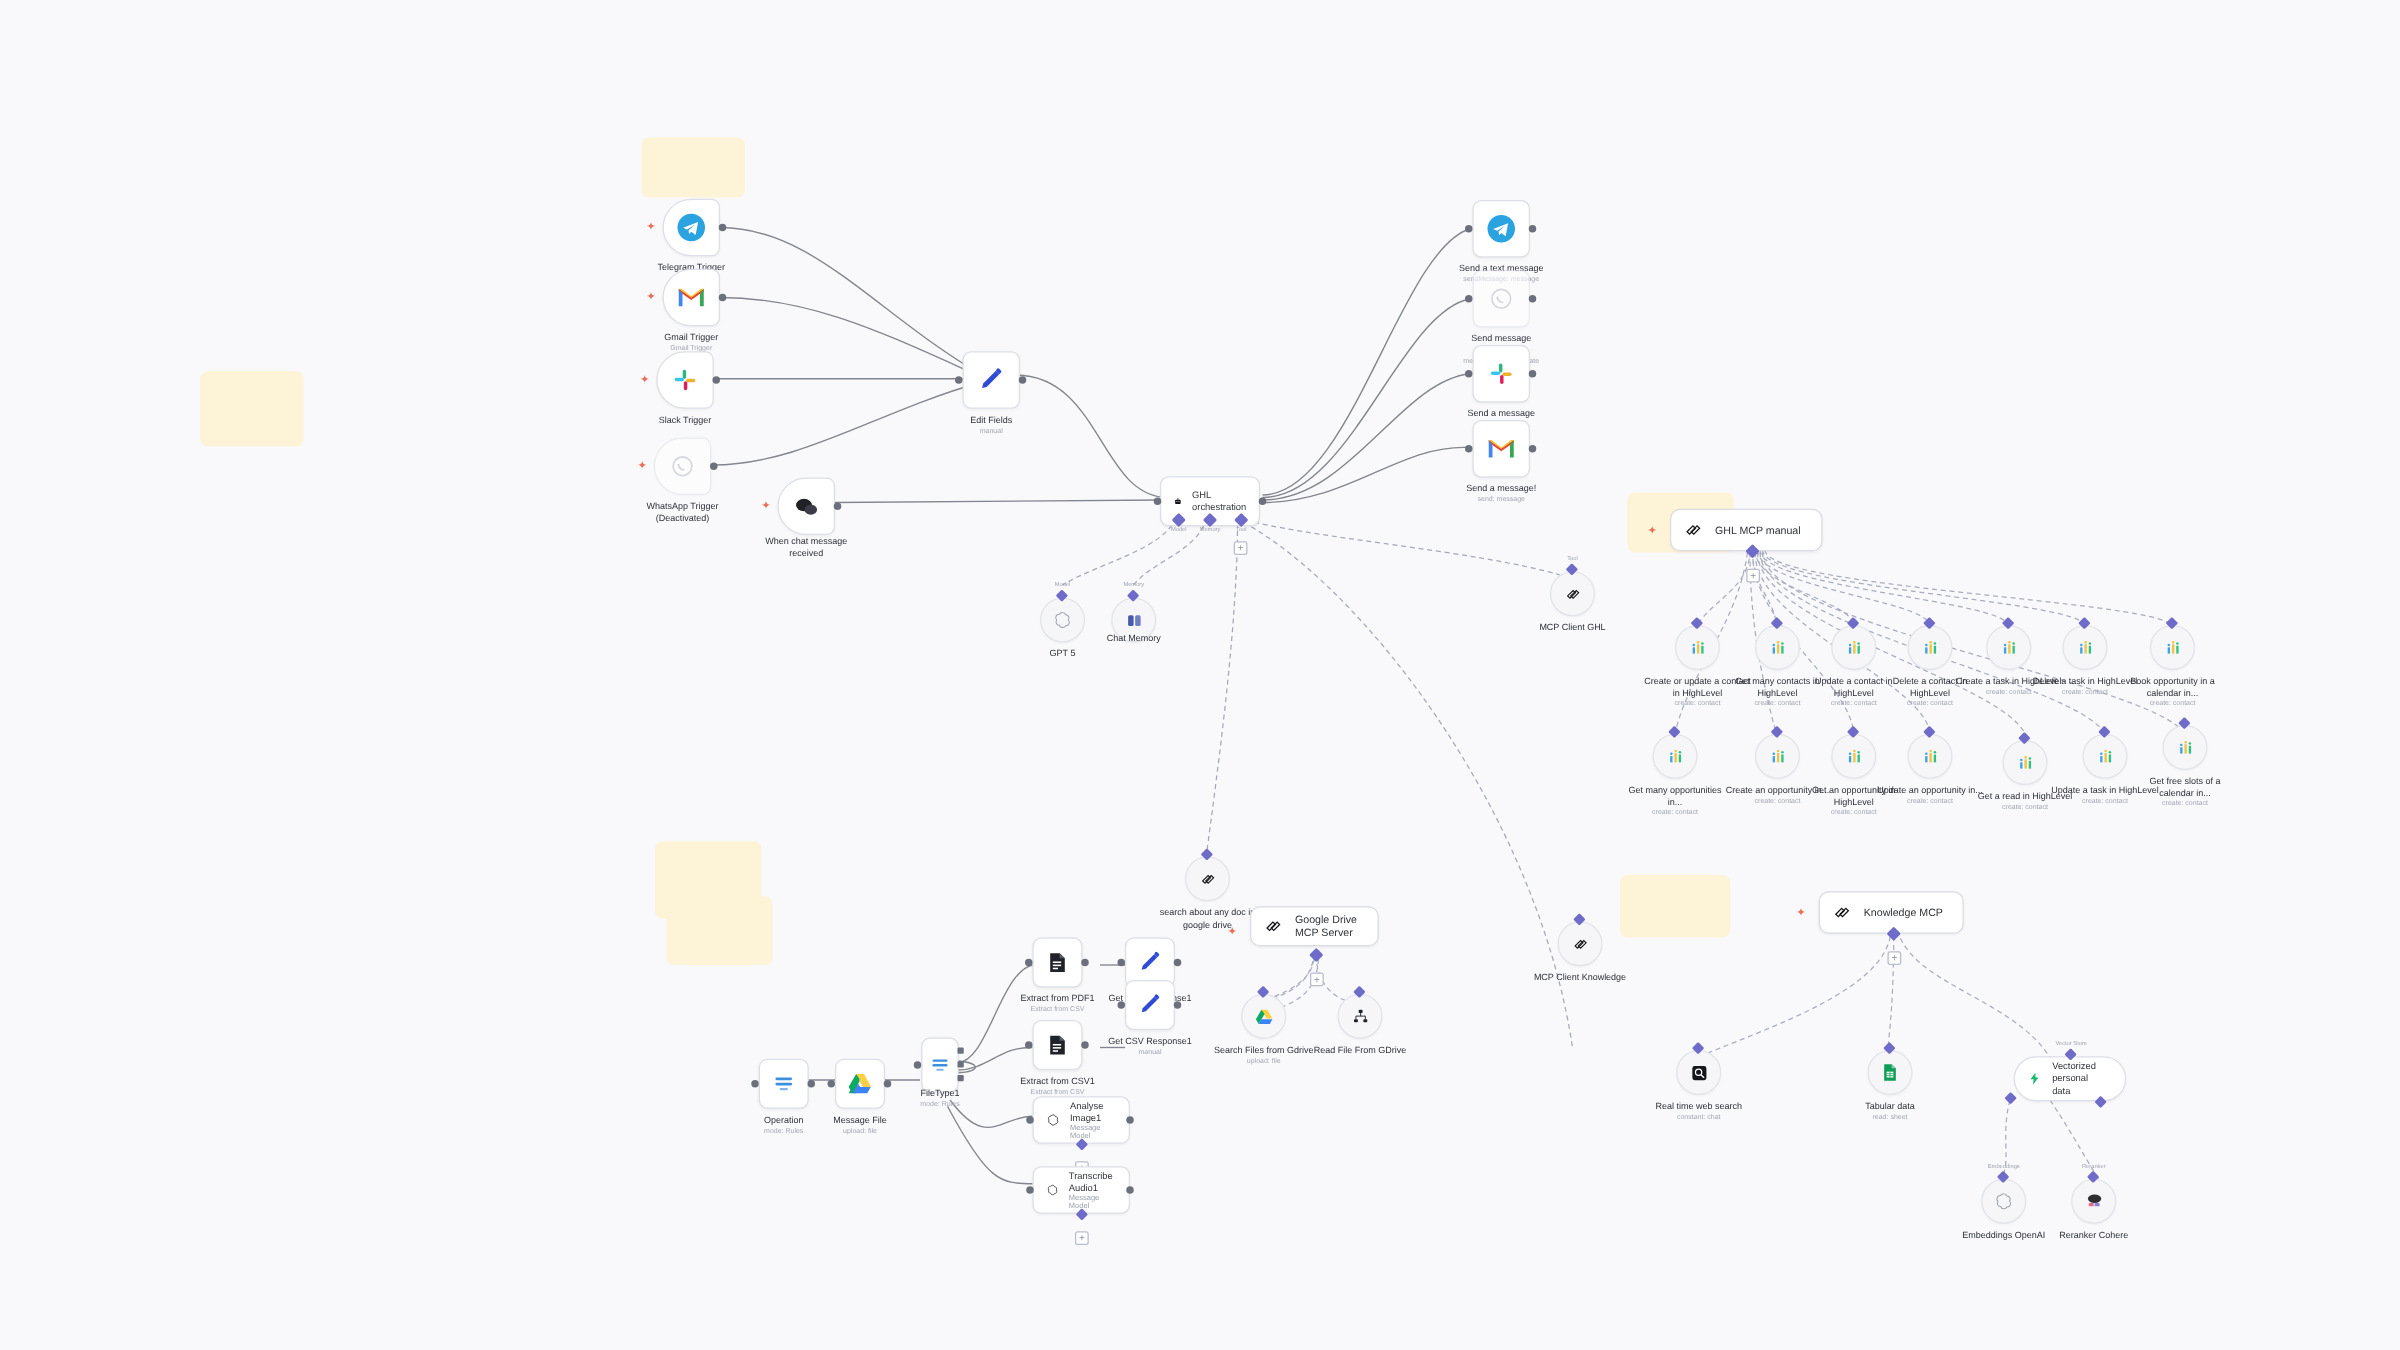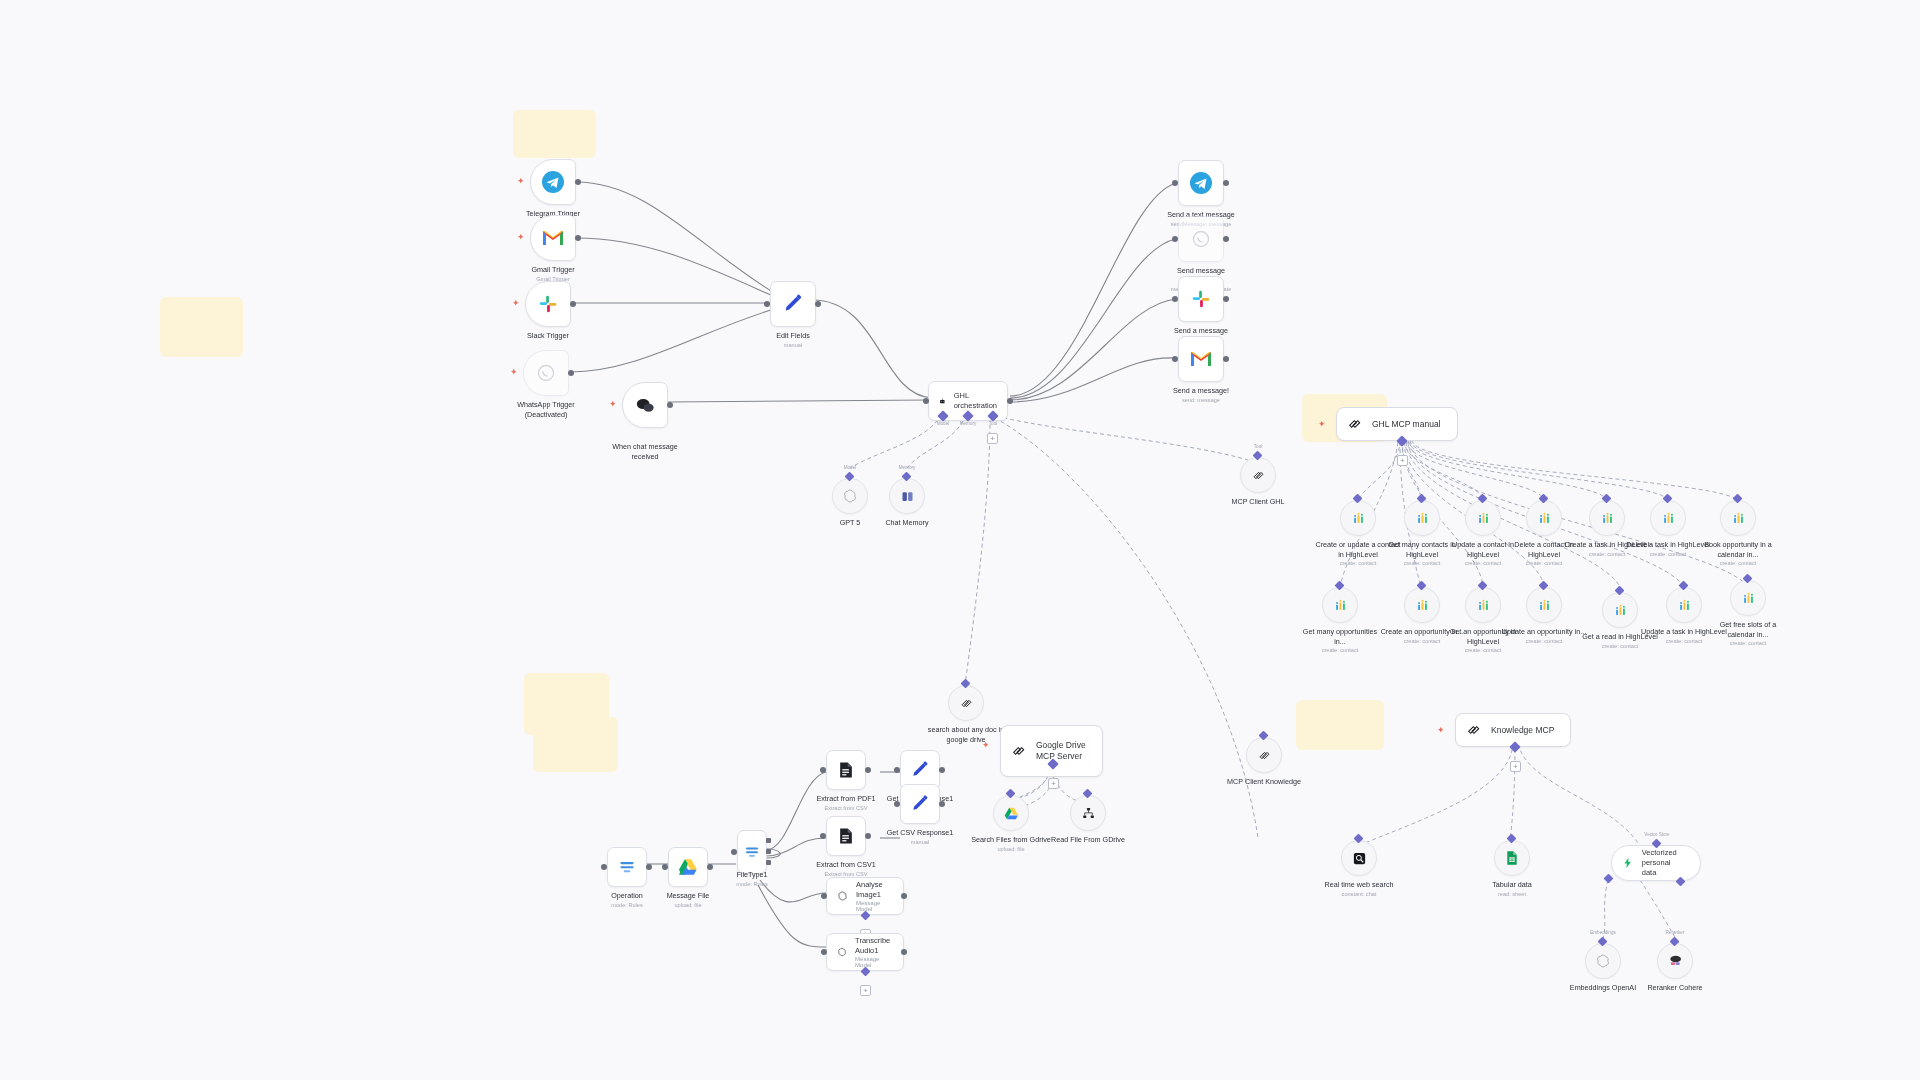--- a/index.html
+++ b/index.html
@@ -235,21 +235,21 @@
 
   <div class="node" style="left:622px;top:382px;">
     <div class="nbox trig">
       <svg class="ic" width="22" height="20" viewBox="0 0 24 22">
         <ellipse cx="10" cy="10" rx="7" ry="5.5" fill="#1f2126"></ellipse>
         <ellipse cx="16" cy="14" rx="5.5" ry="4.5" fill="#3a3d46"></ellipse>
       </svg>
     </div>
     <div class="port" style="left:45px;top:20px;"></div>
     <div class="plus" style="left:-13px;top:18px;">✦</div>
-    <div class="caption wrap" style="top:60px;">
+    <div class="caption wrap" style="top:46px;">
       <div class="cap-title">When chat message received</div>
     </div>
   </div>
 
   <div class="node" style="left:770px;top:281px;">
     <div class="nbox sq">
       <svg class="ic" width="22" height="22" viewBox="0 0 24 24">
         <path d="M4 19l1-4L16 4l3 3L8 18z" fill="#2f4bd6"></path>
         <path d="M16 4l3 3 1.4-1.4a1.4 1.4 0 000-2L19 2.2a1.4 1.4 0 00-2 0z" fill="#2f4bd6"></path>
       </svg>
@@ -302,21 +302,21 @@
 
   <div class="node" style="left:889px;top:478px;">
     <div class="ncirc grey">
       <svg class="ic" width="15" height="15" viewBox="0 0 24 24">
         <rect x="4" y="5" width="7" height="14" rx="2" fill="#4b5aa8"></rect>
         <rect x="13" y="5" width="7" height="14" rx="2" fill="#6f7fc4"></rect>
       </svg>
     </div>
     <div class="diamond s" style="left:14px;top:-5px;"></div>
     <div class="elabel" style="left:18px;top:-13px;">Memory</div>
-    <div class="caption" style="top:40px;">
+    <div class="caption" style="top:28px;">
       <div class="cap-title">Chat Memory</div>
     </div>
   </div>
 
   <div class="node" style="left:1240px;top:457px;">
     <div class="ncirc grey">
       <svg class="ic" width="15" height="15" viewBox="0 0 24 24">
         <g stroke="#17181c" stroke-width="1.5" fill="none">
           <path d="M5 14l7-7 3 3-7 7z"></path>
             <path d="M9 18l7-7 3 3-7 7z" transform="translate(0,-4)"></path>
@@ -825,21 +825,21 @@
         <div class="rsub">Message Model</div>
       </div>
     </div>
     <div class="port" style="left:-5px;top:16px;"></div>
     <div class="port" style="left:75px;top:16px;"></div>
     <div class="diamond s" style="left:36px;top:35px;"></div>
     <div class="addbtn" style="left:34px;top:52px;">+</div>
   </div>
 
   <div class="node" style="left:1000px;top:725px;">
-    <div class="wide" style="height:52px;">
+    <div class="wide" style="height:32px;">
       <svg class="ic" width="16" height="16" viewBox="0 0 24 24">
         <g stroke="#17181c" stroke-width="1.6" fill="none">
           <path d="M4 14l7-7 3 3-7 7z"></path>
             <path d="M9 14l7-7 3 3-7 7z"></path>
         </g>
       </svg>
       <div>
         <div class="plabel">Google Drive</div>
         <div class="plabel">MCP Server</div>
       </div>

